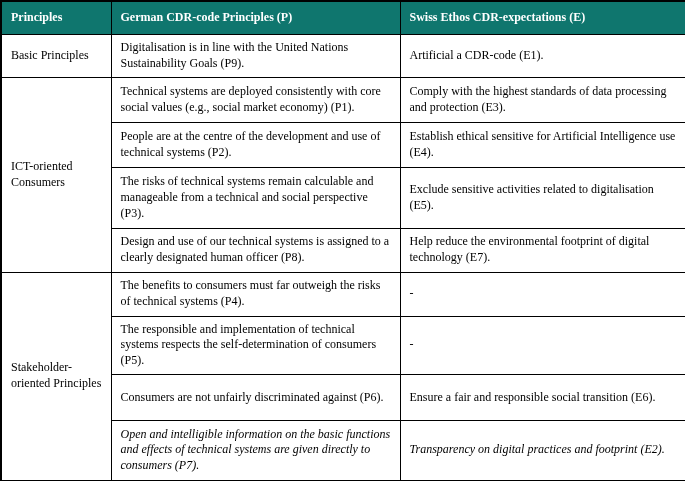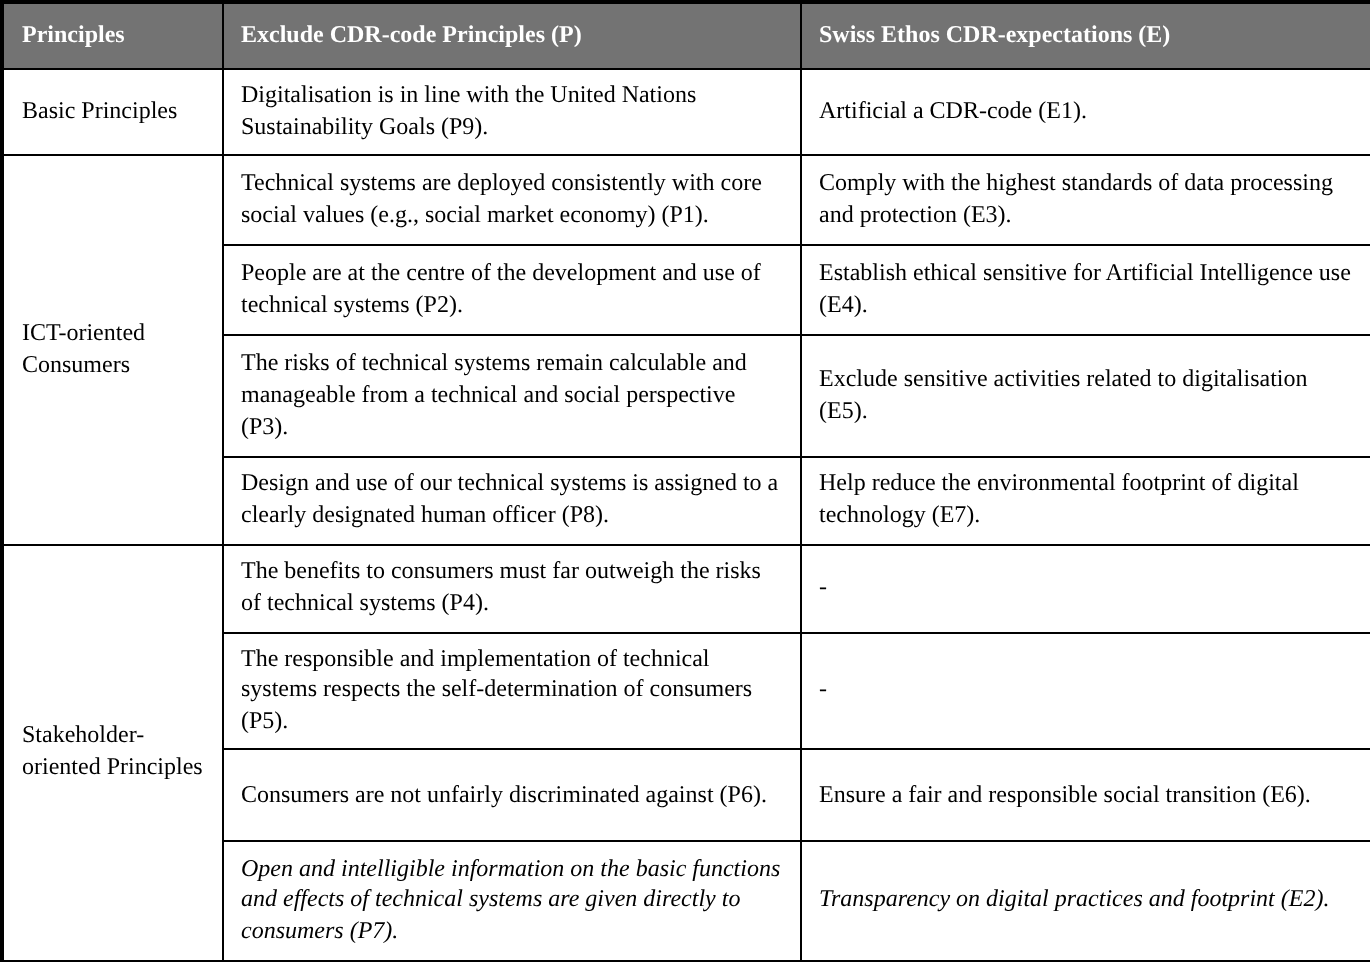--- a/index.html
+++ b/index.html
@@ -26,21 +26,21 @@
   table.cdr-table th,
   table.cdr-table td {
     border: 1px solid #000000;
     padding: 5px 9px;
     vertical-align: middle;
     text-align: left;
     line-height: 1.32;
     word-wrap: break-word;
   }
   table.cdr-table thead th {
-    background: #737373;
+    background: #0f766e;
     color: #ffffff;
     font-weight: bold;
     height: 22px;
     border-bottom: 1px solid #000000;
   }
   tr.r-h43 { height: 33px; }
   tr.r-h45 { height: 45px; }
   tr.r-h61 { height: 61px; }
   tr.r-h44 { height: 44px; }
   tr.r-h58 { height: 58px; }
@@ -56,21 +56,21 @@
 <div class="table-wrap">
   <table class="cdr-table">
     <colgroup>
       <col class="c1">
         <col class="c2">
         <col class="c3">
     </colgroup>
     <thead>
       <tr>
         <th>Principles</th>
-        <th>Exclude CDR-code Principles (P)</th>
+        <th>German CDR-code Principles (P)</th>
         <th>Swiss Ethos CDR-expectations (E)</th>
       </tr>
     </thead>
     <tbody>
 
       <tr class="r-h43">
         <td class="group-label" rowspan="1">Basic Principles</td>
         <td>Digitalisation is in line with the United Nations Sustainability Goals (P9).</td>
         <td>Artificial a CDR-code (E1).</td>
       </tr>

